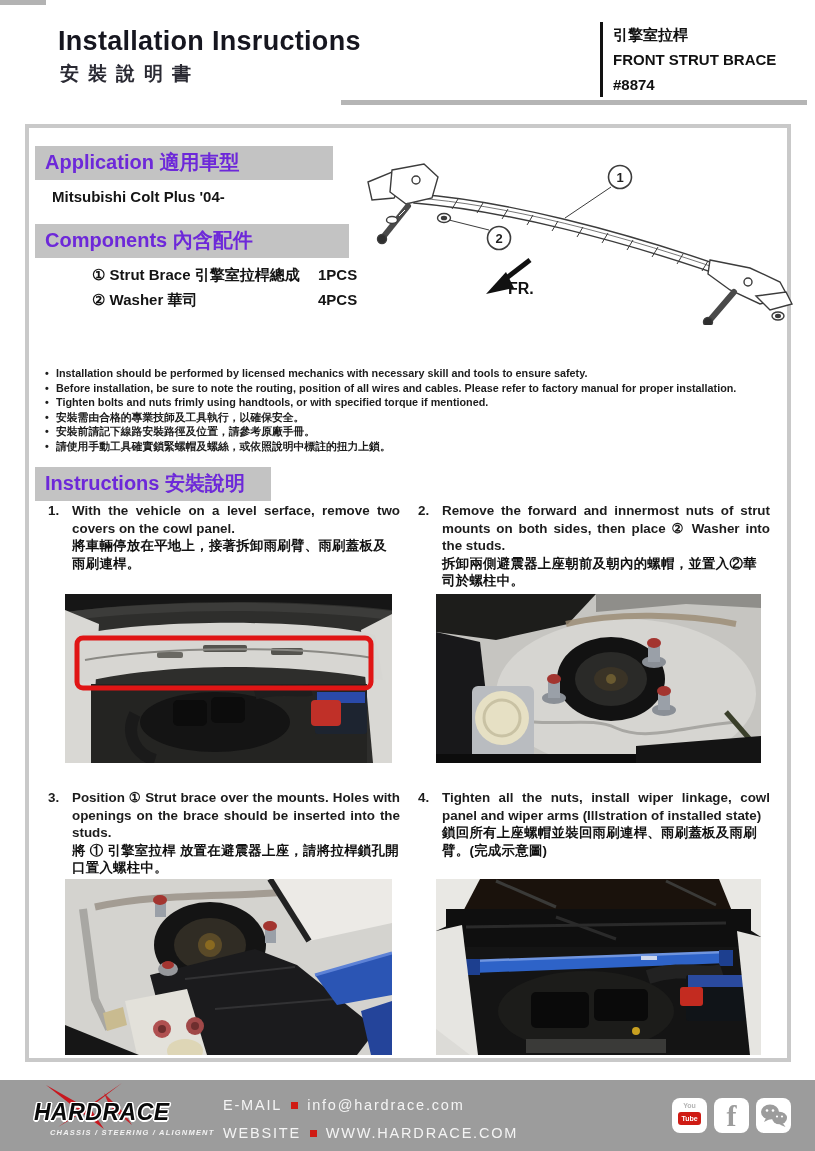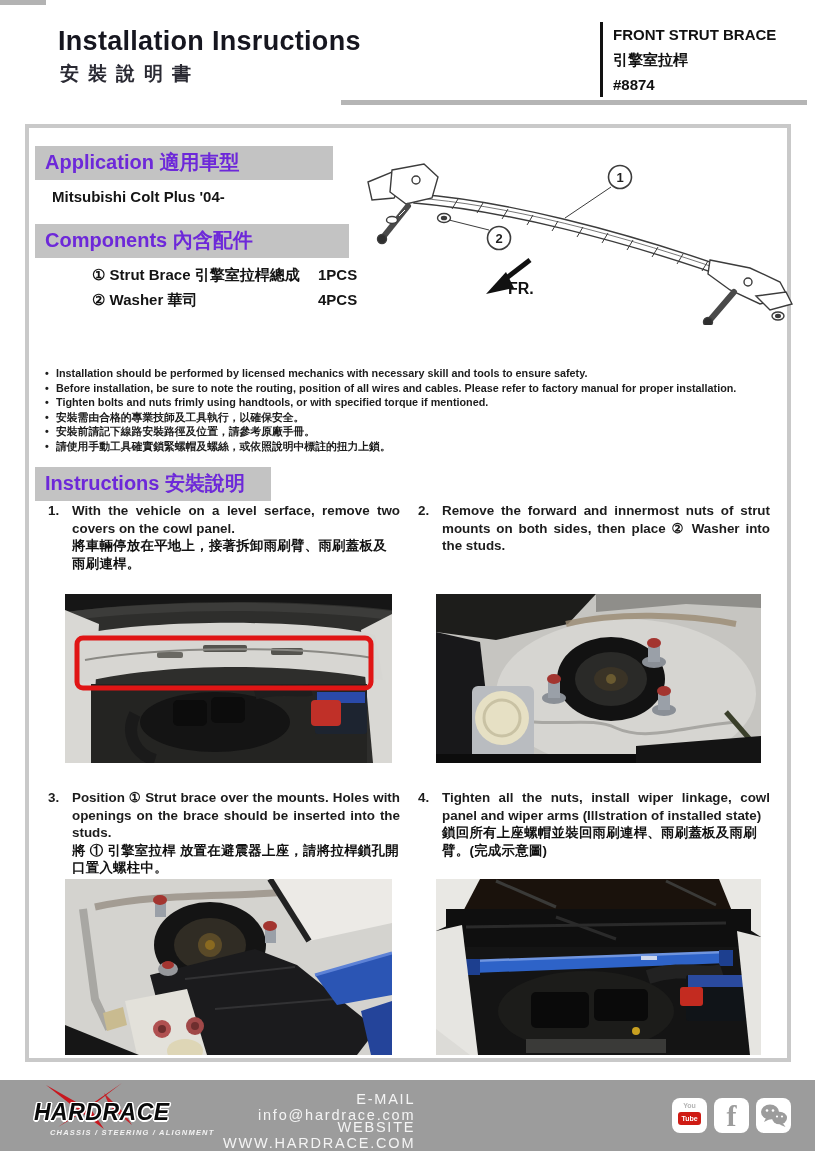--- a/index.html
+++ b/index.html
@@ -63,22 +63,22 @@
   .footer { left:0; top:1080px; width:815px; height:71px; background:#9c9c9c; }
   .logo-wrap { position:absolute; left:28px; top:3px; width:195px; height:62px; }
   .logo-x { position:absolute; left:16px; top:0; }
   .logo-text { position:absolute; left:6px; top:16px; font-size:23px; font-weight:900;
                font-style:italic; letter-spacing:0.5px; color:#0a0a0a;
                text-shadow:-1.5px 0 #fff, 1.5px 0 #fff, 0 -1.5px #fff, 0 1.5px #fff,
                            -1px -1px #fff, 1px 1px #fff, -1px 1px #fff, 1px -1px #fff; }
   .logo-tagline { position:absolute; left:22px; top:45px; font-size:7.5px; font-style:italic;
                   font-weight:bold; color:#f2f2f2; letter-spacing:1.2px; white-space:nowrap; }
   .contact { position:absolute; left:223px; top:11px; color:#f4f4f4; }
-  .contact-line { height:28px; display:flex; align-items:flex-end; font-size:14.5px;
-                  letter-spacing:1.8px;flex-direction:column; }
+  .contact-line { height:28px; display:flex; align-items:center; font-size:14.5px;
+                  letter-spacing:1.8px; }
   .red-sq { display:inline-block; width:7px; height:7px; background:#cf1b14; margin:0 9px; }
   .socials { position:absolute; left:672px; top:18px; display:flex; gap:7px; }
   .soc { width:35px; height:35px; background:#fff; border-radius:8px; position:relative; }
   .yt-top { position:absolute; left:0; top:4px; width:35px; text-align:center; font-size:7px;
             font-weight:bold; color:#b5b5b5; }
   .yt-box { position:absolute; left:6px; top:14px; width:23px; height:13px; background:#cf1b14;
             border-radius:3px; color:#fff; font-size:7px; font-weight:bold; text-align:center;
             line-height:13px; }
   .fb-f { position:absolute; left:0; top:1px; width:35px; text-align:center; font-size:30px;
           font-weight:bold; color:#9c9c9c; font-family:"Liberation Serif", serif; }
@@ -86,22 +86,22 @@
 </head>
 <body>
 
 <div class="page">
 
   <div class="abs dash-left"></div>
   <div class="abs title-en">Installation Insructions</div>
   <div class="abs title-zh">安裝說明書</div>
   <div class="abs hdr-divider"></div>
   <div class="abs product-box">
+    <div>引擎室拉桿</div>
     <div>FRONT STRUT BRACE</div>
-    <div>引擎室拉桿</div>
     <div>#8874</div>
   </div>
   <div class="abs hdr-rule"></div>
 
   <div class="abs content-box"></div>
 
   <div class="abs sec-bar sec-application">Application 適用車型</div>
   <div class="abs vehicle">Mitsubishi Colt Plus '04-</div>
 
   <div class="abs sec-bar sec-components">Components 內含配件</div>
@@ -169,20 +169,21 @@
     <div>
       <div class="step-en">With the vehicle on a level serface, remove two covers on the cowl panel.</div>
       <div class="step-zh">將車輛停放在平地上，接著拆卸雨刷臂、雨刷蓋板及雨刷連桿。</div>
     </div>
   </div>
 
   <div class="abs step step-2">
     <div class="step-num">2.</div>
     <div>
       <div class="step-en">Remove the forward and innermost nuts of strut mounts on both sides, then place ② Washer into the studs.</div>
+      <div class="step-zh">拆卸兩側避震器上座朝前及朝內的螺帽，並置入②華司於螺柱中。</div>
     </div>
   </div>
 
   <svg class="abs photo photo-1" width="327" height="169" viewBox="0 0 327 169">
     <rect width="327" height="169" fill="#2e2e2c"></rect>
     <path d="M0 0 H327 V16 C230 5 100 5 0 18 Z" fill="#161616"></path>
     <path d="M0 18 C100 6 230 6 327 17 L327 26 C230 14 100 14 0 27 Z" fill="#3c3c3a"></path>
     <path d="M0 16 L34 30 L26 169 L0 169 Z" fill="#d9d8d4"></path>
     <path d="M327 20 L296 36 L308 169 L327 169 Z" fill="#d9d8d4"></path>
     <path d="M18 40 C90 25 250 25 310 41 L318 86 C230 68 95 68 10 90 Z" fill="#d7d6d2"></path>

